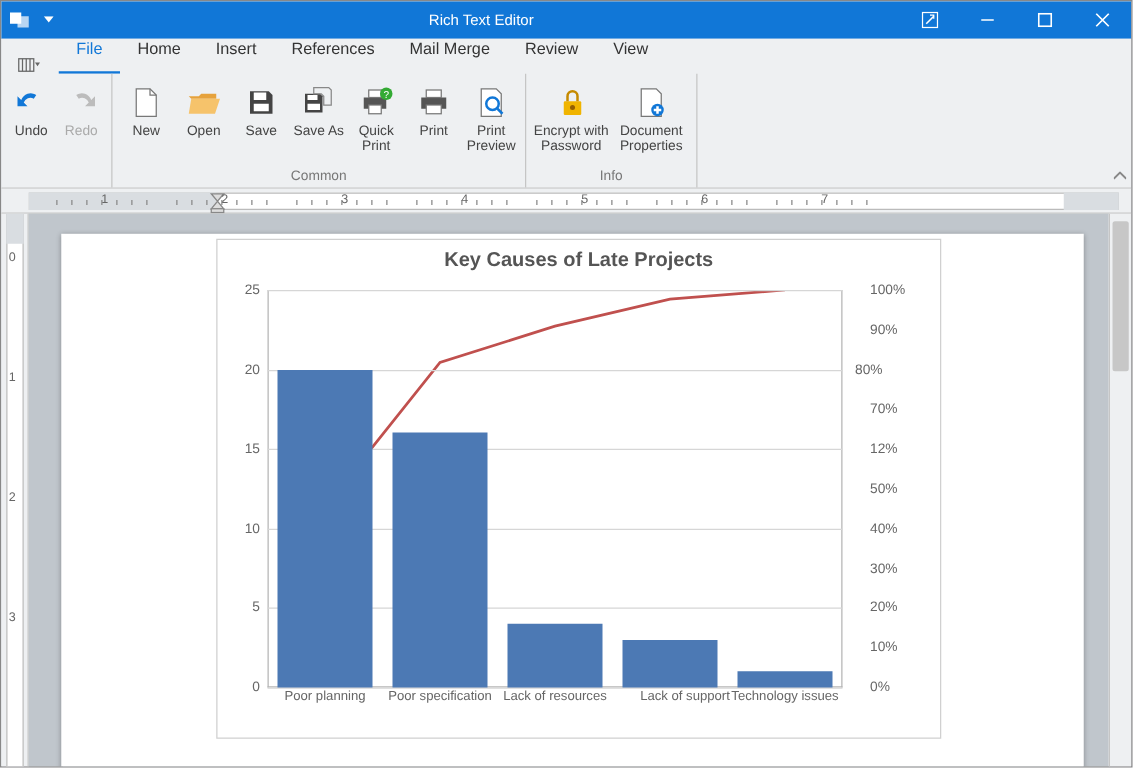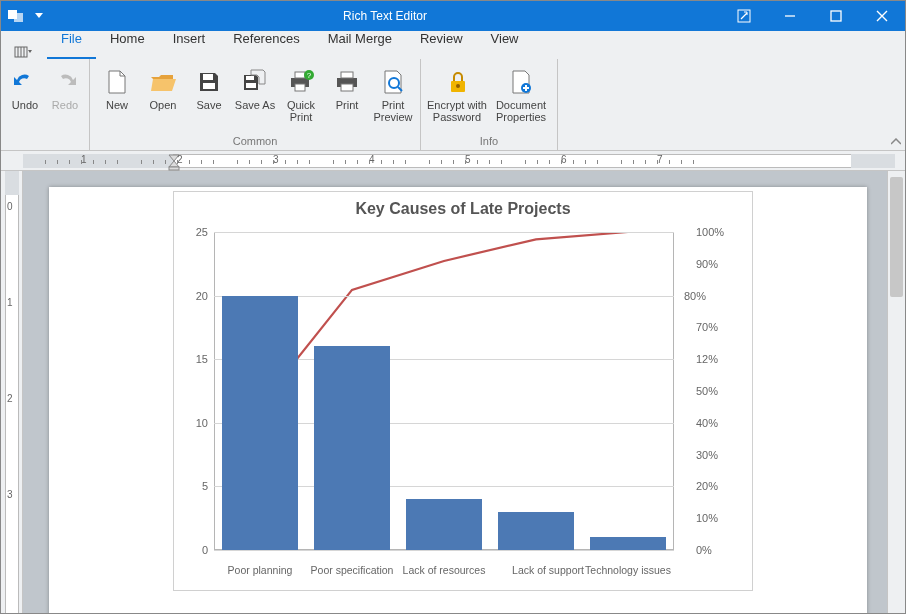--- a/index.html
+++ b/index.html
@@ -42,21 +42,21 @@
   .scroll{width:18px;background:#eef0f2;border-left:1px solid #c5c5c5;position:relative;}
   .scroll .thumb{position:absolute;left:2px;right:2px;top:6px;height:120px;background:#c7c7c7;border-radius:2px;}
   
   .chart{position:absolute; left:124px; top:4px; width:580px; height:400px; border:1px solid #d0d0d0; background:#fff;}
   .chart .title{text-align:center;font-weight:600;color:#555;font-size:16px;padding:8px 0 2px;}
   .plot{position:absolute;left:40px;top:40px;width:460px;height:318px;}
   .plot .grid{position:absolute;left:0;right:0;height:1px;background:#d6d6d6;}
   .bar{position:absolute;bottom:0;background:#4c79b4;}
   .ly{position:absolute;right:calc(100% + 6px);transform:translateY(-50%);font-size:11px;color:#666;}
   .ry{position:absolute;text-align:left;transform:translateY(-50%);font-size:11px;color:#666;}
-  .bx{position:absolute;top:100%;transform:translateX(-50%);font-size:10.5px;color:#666;padding-top:14px;white-space:nowrap;}
+  .bx{position:absolute;top:100%;transform:translateX(-50%);font-size:10.5px;color:#666;padding-top:1px;white-space:nowrap;}
   .axis{position:absolute;background:#b5b5b5;}
   .line{position:absolute;left:0;top:0;width:100%;height:100%;}
 </style>
 </head>
 <body>
 
 <div class="titlebar">
   <div class="left">
     <span>
       <svg width="18" height="18">

